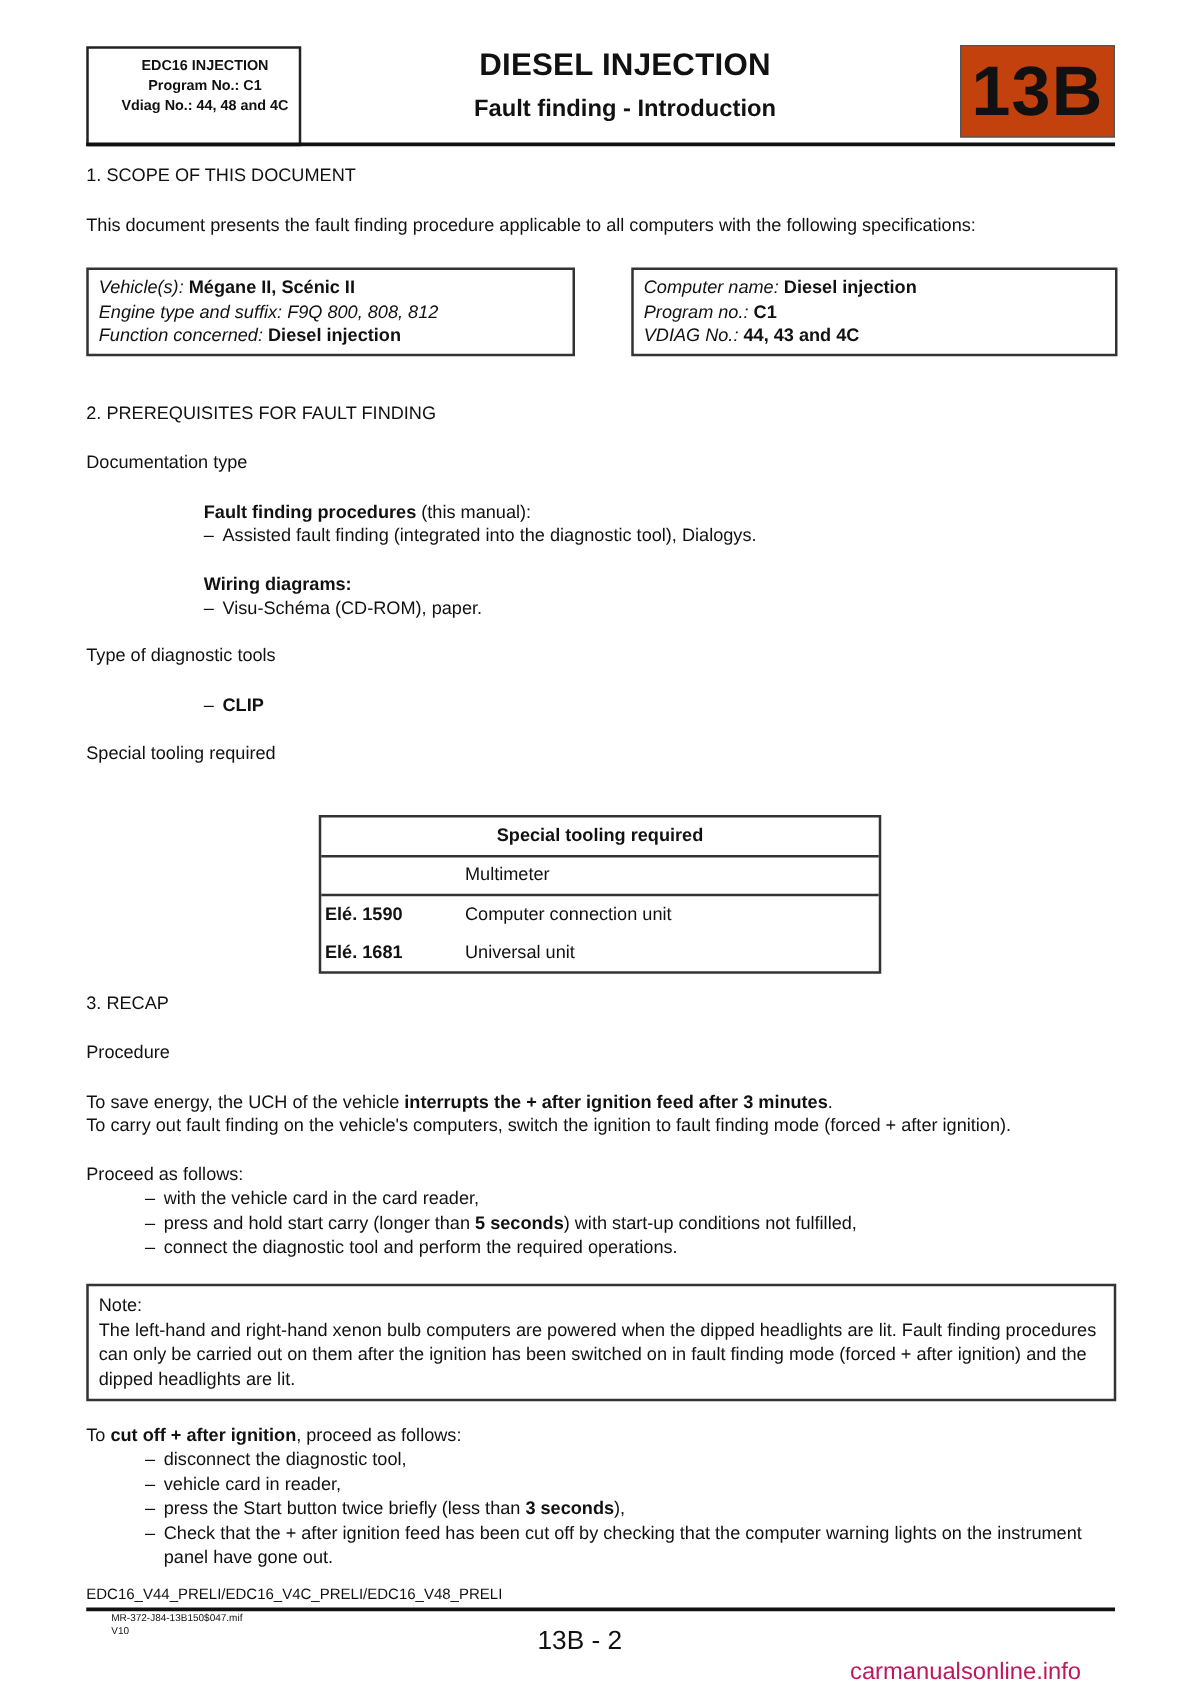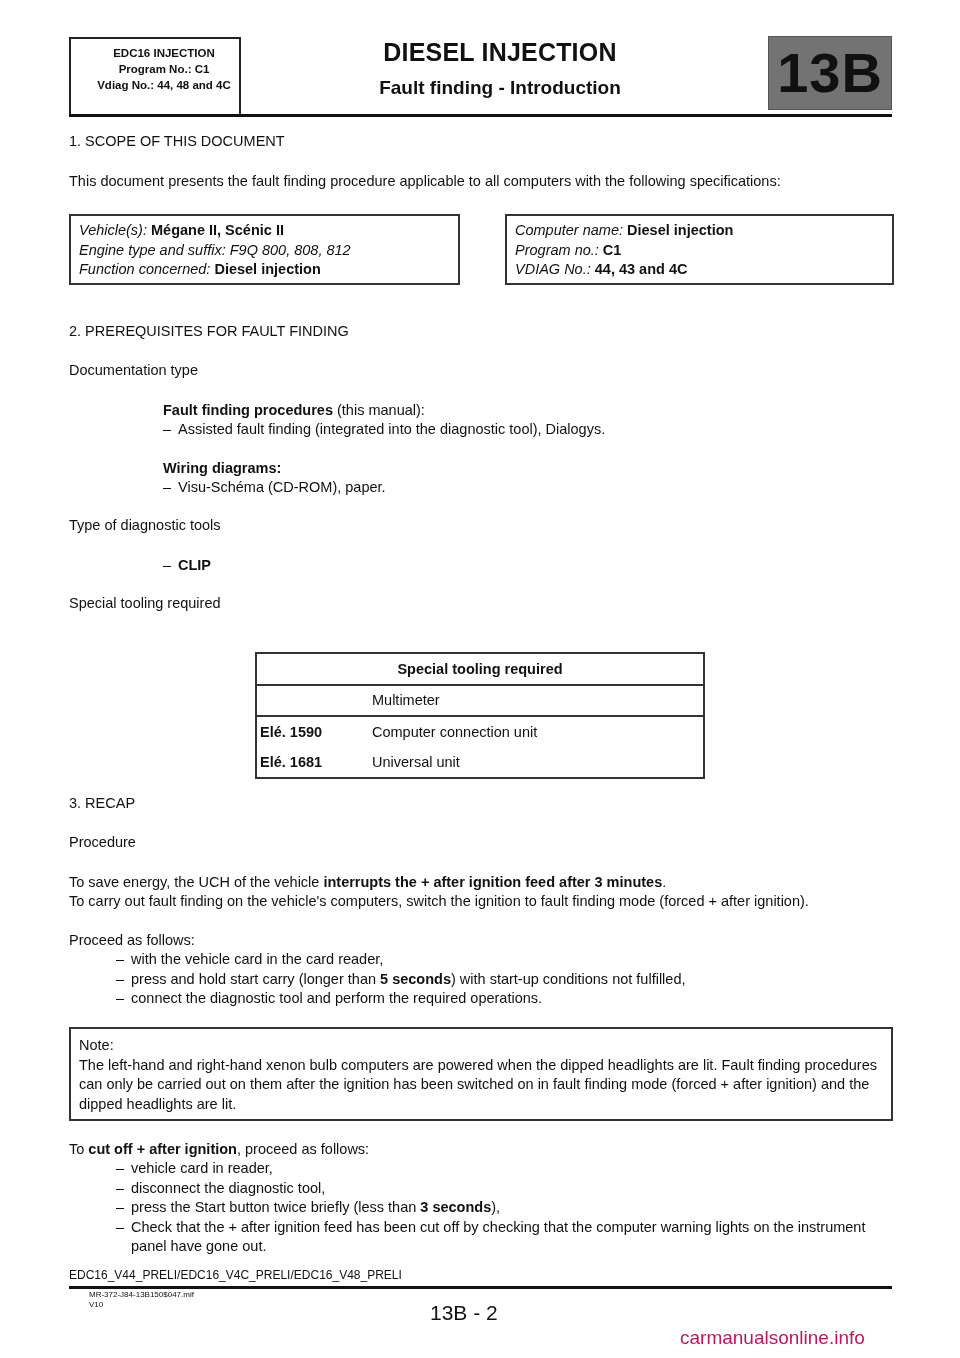--- a/index.html
+++ b/index.html
@@ -8,21 +8,21 @@
   .abs { position: absolute; }
 
   
   .hdr-box { left: 69px; top: 37px; width: 172px; height: 80px; border: 2px solid #222;
              box-sizing: border-box; text-align: center; font-weight: bold; font-size: 11.5px;
              line-height: 16px; padding-top: 6px; padding-left: 18px; }
   .hdr-title { left: 250px; top: 38px; width: 500px; text-align: center; font-weight: bold;
                font-size: 25px; letter-spacing: 0.2px; }
   .hdr-sub { left: 250px; top: 77px; width: 500px; text-align: center; font-weight: bold;
              font-size: 19px; }
-  .hdr-code { left: 768px; top: 36px; width: 124px; height: 74px; background: #737373;
+  .hdr-code { left: 768px; top: 36px; width: 124px; height: 74px; background: #c2410c;
               border: 1px solid #555; box-sizing: border-box; text-align: center;
               font-weight: bold; font-size: 56px; line-height: 72px; letter-spacing: 1px; }
   .hdr-rule { left: 69px; top: 114px; width: 823px; height: 3px; background: #111; }
 
   
   .t { font-size: 14.5px; line-height: 19.5px; }
   .b { font-weight: bold; }
   .i { font-style: italic; }
   .h { font-weight: normal; font-size: 14.5px; }
 
@@ -124,22 +124,22 @@
 
 <div class="abs note">
   <div>Note:</div>
   <div>The left-hand and right-hand xenon bulb computers are powered when the dipped headlights are lit. Fault finding procedures can only be carried out on them after the ignition has been switched on in fault finding mode (forced + after ignition) and the dipped headlights are lit.</div>
 </div>
 
 <div class="abs t" style="left:69px; top:1140px;">
   <span>To </span><span class="b">cut off + after ignition</span><span>, proceed as follows:</span>
 </div>
 <div class="abs t" style="left:116px; top:1159px; width:775px;">
+  <div><span class="dash">–</span><span>disconnect the diagnostic tool,</span></div>
   <div><span class="dash">–</span><span>vehicle card in reader,</span></div>
-  <div><span class="dash">–</span><span>disconnect the diagnostic tool,</span></div>
   <div><span class="dash">–</span><span>press the Start button twice briefly (less than </span><span class="b">3 seconds</span><span>),</span></div>
   <div style="display:flex;">
       <span class="dash" style="flex:none;">–</span>
       <span>Check that the + after ignition feed has been cut off by checking that the computer warning lights on the instrument panel have gone out.</span>
     </div>
 </div>
 
 <div class="abs foot-ref">EDC16_V44_PRELI/EDC16_V4C_PRELI/EDC16_V48_PRELI</div>
 <div class="abs foot-line"></div>
 <div class="abs foot-mif">

